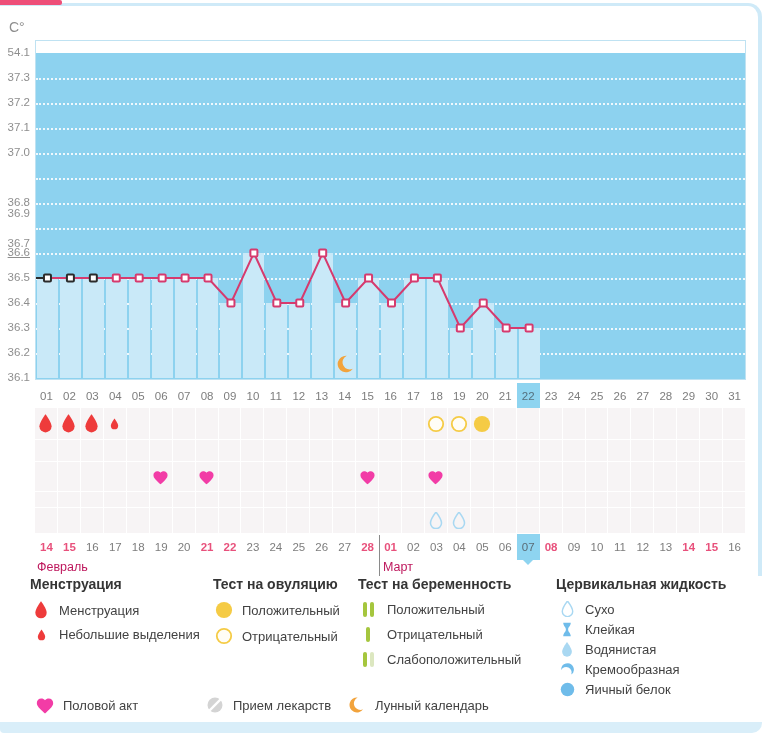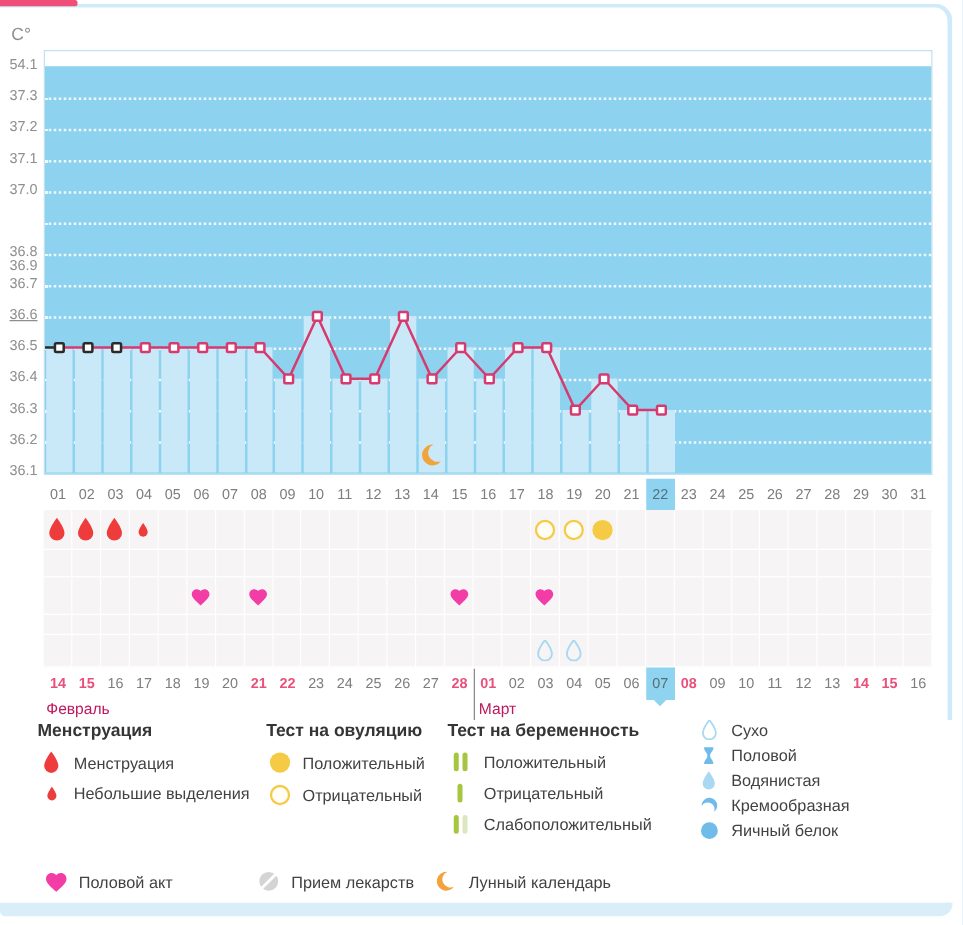--- a/index.html
+++ b/index.html
@@ -58,21 +58,21 @@
 
 <div class="unit-label">C°</div>
 <div class="y-axis" id="yAxis">
     <span class="y-tick" style="top: 12px;">54.1</span>
     <span class="y-tick" style="top: 37px; padding-left: 20px;">37.3</span>
     <span class="y-tick" style="top: 62px;">37.2</span>
     <span class="y-tick" style="top: 87px;">37.1</span>
     <span class="y-tick" style="top: 112px;">37.0</span>
     <span class="y-tick" style="top: 153px; margin-top: 20px;">36.9</span>
     <span class="y-tick" style="top: 162px;">36.8</span>
-    <span class="y-tick" style="top: 187px; margin-left: 14px;">36.7</span>
+    <span class="y-tick" style="top: 203px; margin-left: 14px;">36.7</span>
     <span class="y-tick" style="top: 212px; text-decoration: underline;">36.6</span>
     <span class="y-tick" style="top: 237px;">36.5</span>
     <span class="y-tick" style="top: 262px;">36.4</span>
     <span class="y-tick" style="top: 287px;">36.3</span>
     <span class="y-tick" style="top: 312px;">36.2</span>
     <span class="y-tick" style="top: 337px;">36.1</span>
   </div>
 <div class="plot" id="plot">
     <div class="plot-fill"></div>
     <div class="gridline" style="top: 37px;"></div>
@@ -495,35 +495,36 @@
       <span class="ic">
           <svg width="14" height="17" viewBox="0 0 14 17" xmlns="http://www.w3.org/2000/svg">
             <rect x="1" y="1" width="4" height="15" rx="2" fill="#a5c63e"></rect>
             <rect x="8" y="1" width="4" height="15" rx="2" fill="#dce7c0"></rect>
           </svg>
         </span>
       <span class="lbl">Слабоположительный</span>
     </div>
   </div>
   <div class="lg-col compact" style="left:556px;">
+    <div class="lg-title">Цервикальная жидкость</div>
     <div class="lg-item">
       <span class="ic">
           <svg width="13" height="16" viewBox="0 0 16 20" xmlns="http://www.w3.org/2000/svg">
             <path d="M8 0 C8 0 1.5 8.5 1.5 13 a6.5 6.5 0 0 0 13 0 C14.5 8.5 8 0 8 0 Z" fill="#ffffff" stroke="#a9d8f2" stroke-width="1.8"></path>
           </svg>
         </span>
       <span class="lbl">Сухо</span>
     </div>
     <div class="lg-item">
       <span class="ic">
           <svg width="12" height="15" viewBox="0 0 16 20" xmlns="http://www.w3.org/2000/svg">
             <path d="M3 1 H13 C13 5.5 9.5 6.5 9.5 10 C9.5 13.5 13 14.5 13 19 H3 C3 14.5 6.5 13.5 6.5 10 C6.5 6.5 3 5.5 3 1 Z" fill="#6fbcea"></path>
           </svg>
         </span>
-      <span class="lbl">Половой</span>
+      <span class="lbl">Клейкая</span>
     </div>
     <div class="lg-item">
       <span class="ic">
           <svg width="12" height="15" viewBox="0 0 16 20" xmlns="http://www.w3.org/2000/svg">
             <path d="M8 0 C8 0 1.5 8.5 1.5 13 a6.5 6.5 0 0 0 13 0 C14.5 8.5 8 0 8 0 Z" fill="#a9d8f2"></path>
           </svg>
         </span>
       <span class="lbl">Водянистая</span>
     </div>
     <div class="lg-item">

